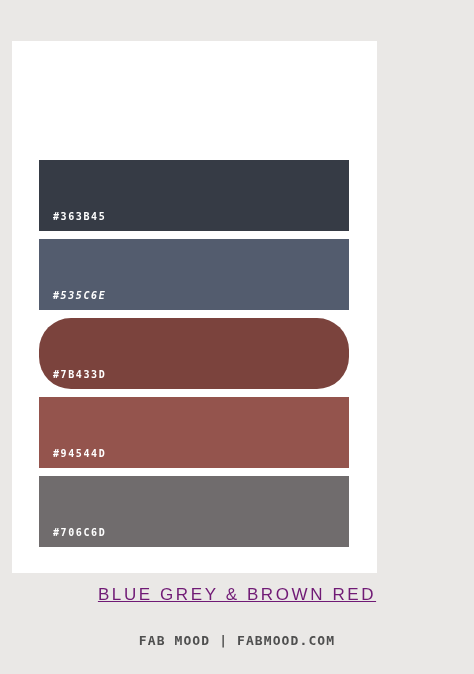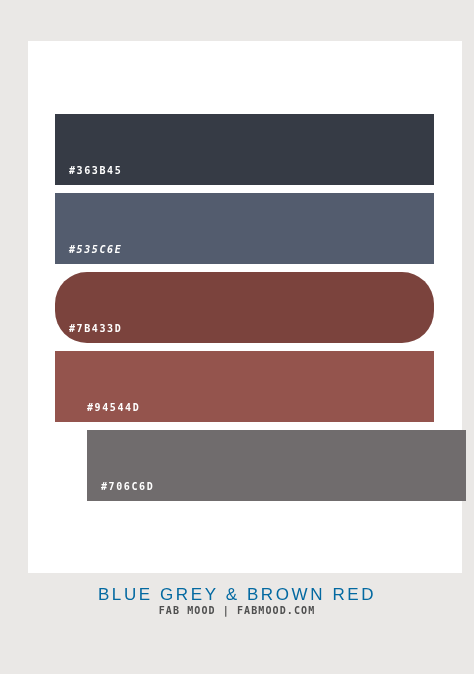--- a/index.html
+++ b/index.html
@@ -14,30 +14,30 @@
     overflow: hidden;
   }
   .poster {
     position: relative;
     width: 474px;
     height: 674px;
     background: #eae8e6;
   }
   .card {
     position: absolute;
-    left: 28px;
+    left: 12px;
     top: 41px;
-    width: 434px;
+    width: 365px;
     height: 532px;
     background: #ffffff;
     box-sizing: border-box;
     padding: 26px 28px 26px 27px;
     display: flex;
     flex-direction: column;
-    justify-content: center;
+    justify-content: flex-end;
   }
   .swatch-list {
     display: flex;
     flex-direction: column;
     gap: 8px;
     width: 100%;
   }
   .swatch {
     position: relative;
     height: 71px;
@@ -64,23 +64,23 @@
   }
   .caption-title {
     font-family: "Liberation Sans", sans-serif;
     font-size: 17px;
     font-weight: 300;
     color: #4b4b4b;
     letter-spacing: 2.6px;
     white-space: nowrap;
   }
   .caption-sub {
-    margin-top: 0;
+    margin-top: 28px;
     font-family: "DejaVu Sans Mono", "Liberation Mono", monospace;
-    font-size: 10px;
+    font-size: 13px;
     font-weight: bold;
     color: #4f4f4f;
     letter-spacing: 1.1px;
     white-space: nowrap;
   }
 </style>
 </head>
 <body>
 
 <div class="poster" style="background: rgb(234, 232, 230);">
@@ -88,26 +88,26 @@
     <div class="swatch-list">
       <div class="swatch" style="background-color: rgb(54, 59, 69);">
         <span class="swatch-label">#363B45</span>
       </div>
       <div class="swatch" style="background-color: rgb(83, 92, 110); font-style: italic;">
         <span class="swatch-label">#535C6E</span>
       </div>
       <div class="swatch" style="background-color: rgb(123, 67, 61); border-radius: 32px;">
         <span class="swatch-label">#7B433D</span>
       </div>
-      <div class="swatch" style="background-color: rgb(148, 84, 77); padding-left: 18px;">
+      <div class="swatch" style="background-color: rgb(148, 84, 77);">
         <span class="swatch-label">#94544D</span>
       </div>
-      <div class="swatch" style="background-color: rgb(112, 108, 109); margin-left: 32px;">
+      <div class="swatch" style="background-color: rgb(112, 108, 109);">
         <span class="swatch-label">#706C6D</span>
       </div>
     </div>
   </div>
 
   <div class="caption">
-    <div class="caption-title" style="color: #0369a1;">BLUE GREY &amp; BROWN RED</div>
+    <div class="caption-title" style="color: #701a75; text-decoration: underline;">BLUE GREY &amp; BROWN RED</div>
     <div class="caption-sub" style="color: rgb(79, 79, 79);">FAB MOOD | FABMOOD.COM</div>
   </div>
 </div>
 
 </body></html>

